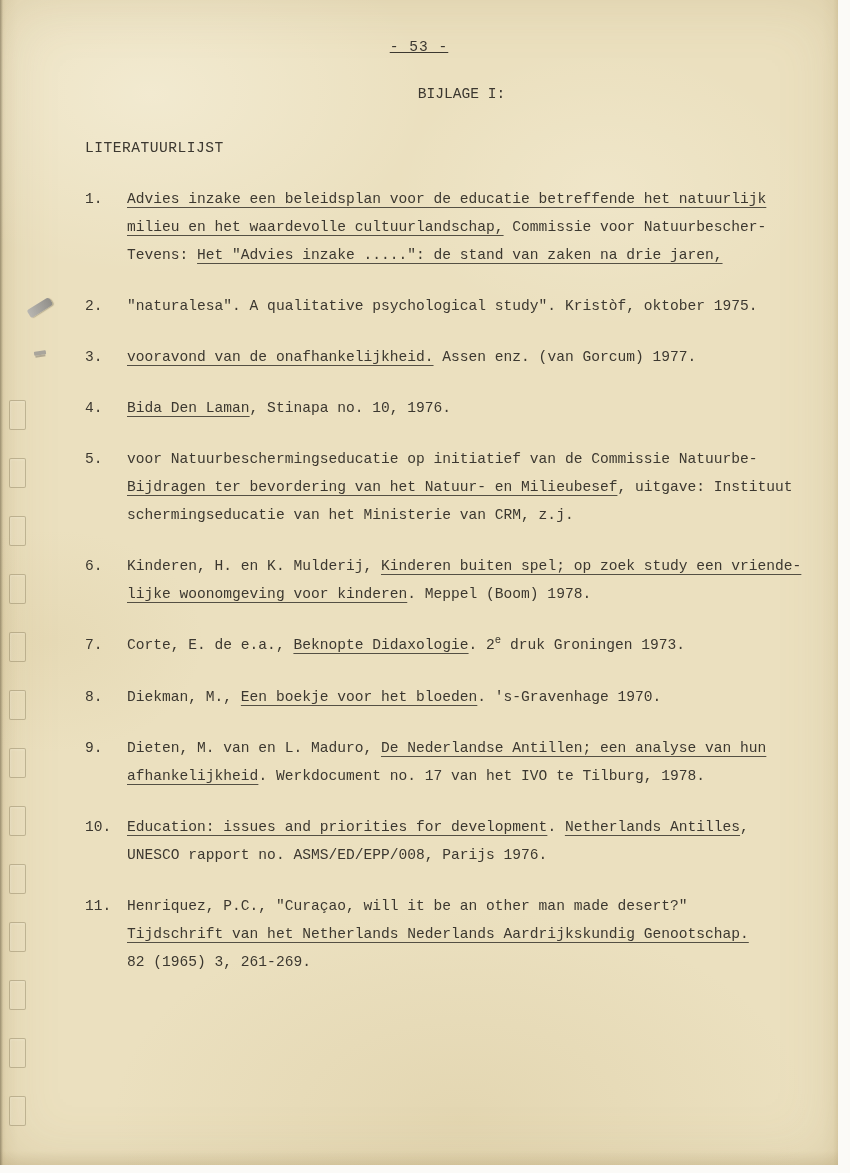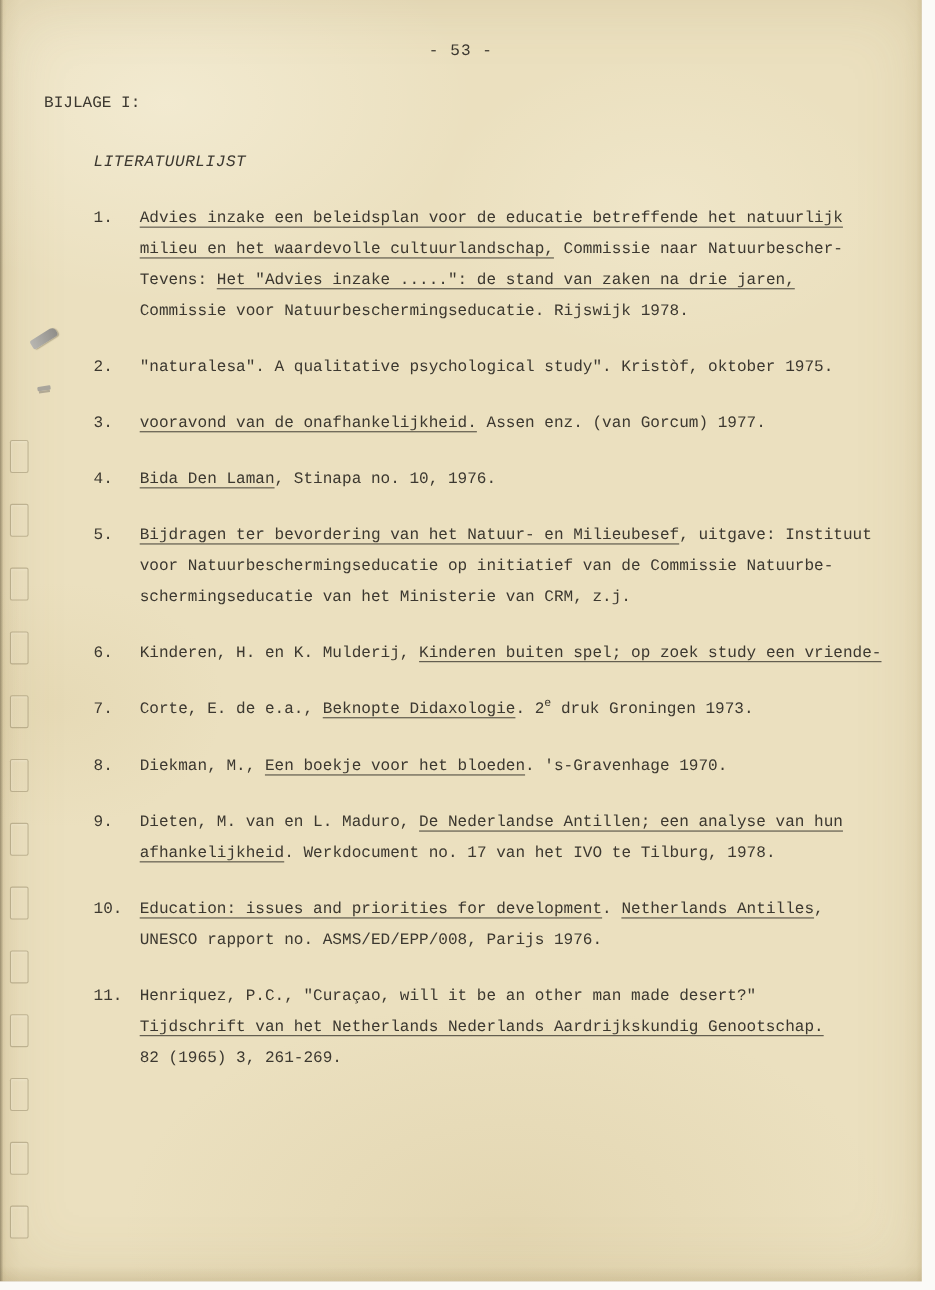--- a/index.html
+++ b/index.html
@@ -18,23 +18,23 @@
       radial-gradient(ellipse 400px 260px at 18% 8%, rgba(255,252,240,0.35), rgba(255,252,240,0) 70%),
       radial-gradient(ellipse 300px 200px at 72% 16%, rgba(255,250,235,0.22), rgba(255,250,235,0) 70%),
       radial-gradient(ellipse 500px 300px at 55% 96%, rgba(188,165,110,0.16), rgba(188,165,110,0) 70%),
       radial-gradient(ellipse 220px 160px at 6% 55%, rgba(200,180,125,0.14), rgba(200,180,125,0) 70%),
       linear-gradient(90deg, rgba(150,128,80,0.22) 0px, rgba(150,128,80,0.06) 6px, rgba(150,128,80,0) 18px),
       linear-gradient(0deg, rgba(150,128,80,0.18) 0px, rgba(150,128,80,0) 14px),
       linear-gradient(270deg, rgba(165,145,95,0.20) 0px, rgba(165,145,95,0.05) 5px, rgba(165,145,95,0) 16px);
     box-shadow: inset 0 0 60px rgba(150,124,65,0.18), 1px 0 2px rgba(120,110,80,0.45);
   }
   .content { position:absolute; top:0; left:0; width:838px; color:#3c3830; font-size:14.6px; line-height:28px; }
-  .page-number { margin-top:33px; text-align:center; letter-spacing:1px; }
-  .h1 { margin:19px 0 0 40px; }
-  .h2 { margin:26px 0 0 85px; letter-spacing:0.5px;font-style:italic; }
+  .page-number { margin-top:33px; text-align:center; letter-spacing:1px;text-decoration:underline; }
+  .h1 { margin:19px 0 0 85px;text-align:center; }
+  .h2 { margin:26px 0 0 85px; letter-spacing:0.5px; }
   .bib { margin-top:23px; margin-left:85px; width:720px; }
   .bib-item { display:flex; margin-bottom:23px; }
   .bib-num { flex:none; width:42px; white-space:pre; }
   .bib-text { flex:none; }
   .bib-line { white-space:pre; }
   .useg { text-decoration:underline; text-decoration-thickness:1px; text-underline-offset:4px; text-decoration-color:rgba(58,54,46,0.85);text-align:center; }
   .supseg { font-size:10.5px; position:relative; top:-6px; }
   
   .bmark {
     position:absolute; left:9px; width:17px; height:30px;
@@ -85,23 +85,22 @@
 
   <div class="content">
     <div class="page-number">- 53 -</div>
     <div class="h1">BIJLAGE I:</div>
     <div class="h2">LITERATUURLIJST</div>
     <div class="bib" id="bib-list">
         <div class="bib-item">
           <div class="bib-num">1.</div>
           <div class="bib-text">
             <div class="bib-line"><span class="useg">Advies inzake een beleidsplan voor de educatie betreffende het natuurlijk</span></div>
-            <div class="bib-line"><span class="useg">milieu en het waardevolle cultuurlandschap,</span><span> Commissie naar Natuurbescher-</span></div>
+            <div class="bib-line"><span class="useg">milieu en het waardevolle cultuurlandschap,</span><span> Commissie voor Natuurbescher-</span></div>
             <div class="bib-line"><span>Tevens: </span><span class="useg">Het "Advies inzake .....": de stand van zaken na drie jaren,</span></div>
-            <div class="bib-line"><span>Commissie voor Natuurbeschermingseducatie. Rijswijk 1978.</span></div>
           </div>
         </div>
         <div class="bib-item">
           <div class="bib-num">2.</div>
           <div class="bib-text">
             <div class="bib-line"><span>"naturalesa". A qualitative psychological study". Kristòf, oktober 1975.</span></div>
           </div>
         </div>
         <div class="bib-item">
           <div class="bib-num">3.</div>
@@ -111,29 +110,30 @@
         </div>
         <div class="bib-item">
           <div class="bib-num">4.</div>
           <div class="bib-text">
             <div class="bib-line"><span class="useg">Bida Den Laman</span><span>, Stinapa no. 10, 1976.</span></div>
           </div>
         </div>
         <div class="bib-item">
           <div class="bib-num">5.</div>
           <div class="bib-text">
+            <div class="bib-line"><span>voor Natuurbeschermingseducatie op initiatief van de Commissie Natuurbe-</span></div>
             <div class="bib-line"><span class="useg">Bijdragen ter bevordering van het Natuur- en Milieubesef</span><span>, uitgave: Instituut</span></div>
-            <div class="bib-line"><span>voor Natuurbeschermingseducatie op initiatief van de Commissie Natuurbe-</span></div>
             <div class="bib-line"><span>schermingseducatie van het Ministerie van CRM, z.j.</span></div>
           </div>
         </div>
         <div class="bib-item">
           <div class="bib-num">6.</div>
           <div class="bib-text">
             <div class="bib-line"><span>Kinderen, H. en K. Mulderij, </span><span class="useg">Kinderen buiten spel; op zoek study een vriende-</span></div>
+            <div class="bib-line"><span class="useg">lijke woonomgeving voor kinderen</span><span>. Meppel (Boom) 1978.</span></div>
           </div>
         </div>
         <div class="bib-item">
           <div class="bib-num">7.</div>
           <div class="bib-text">
             <div class="bib-line"><span>Corte, E. de e.a., </span><span class="useg">Beknopte Didaxologie</span><span>. 2</span><span class="supseg">e</span><span> druk Groningen 1973.</span></div>
           </div>
         </div>
         <div class="bib-item">
           <div class="bib-num">8.</div>

